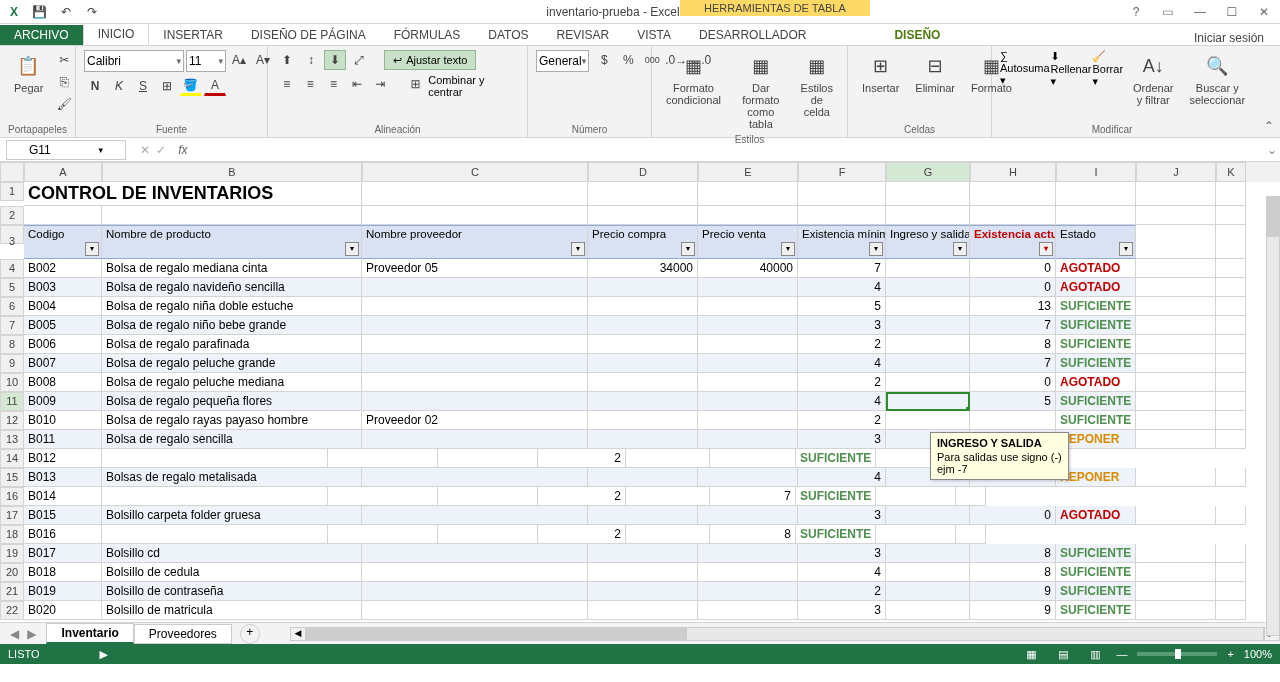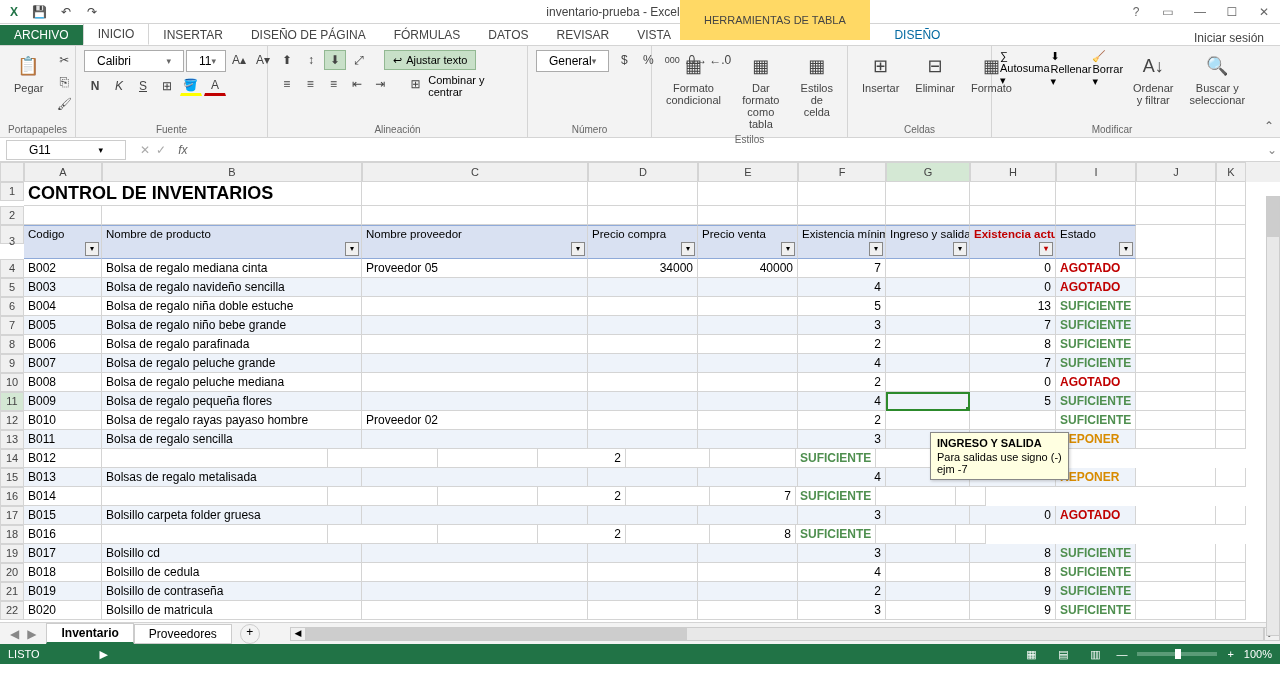--- a/index.html
+++ b/index.html
@@ -3,43 +3,43 @@
 <meta charset="utf-8">
 <style>
 * { box-sizing: border-box; margin: 0; padding: 0; font-family: 'Segoe UI', Tahoma, sans-serif; }
 body { background: #fff; font-size: 12px; overflow: hidden; width: 1280px; height: 682px; position: relative; }
 
 
 .titlebar { height: 24px; background: #fff; display: flex; align-items: center; padding: 0 4px; border-bottom: 1px solid #d4d4d4; }
 .qat { display: flex; gap: 6px; align-items: center; }
 .qat-btn { width: 20px; height: 20px; display: flex; align-items: center; justify-content: center; color: #444; }
 .title-center { flex: 1; text-align: center; color: #444; }
-.table-tools { position: absolute; left: 680px; top: 0; background: #ffd965; padding: 14px 24px; font-size: 11px; color: #444; }
+.table-tools { position: absolute; left: 680px; top: 0; background: #ffd965; padding: 2px 24px; font-size: 11px; color: #444; }
 .window-btns { display: flex; gap: 8px; align-items: center; }
 .window-btn { width: 24px; height: 20px; display: flex; align-items: center; justify-content: center; color: #666; }
 
 
 .tabs { height: 22px; background: #fff; display: flex; align-items: flex-end; border-bottom: 1px solid #d4d4d4; }
 .tab { padding: 3px 14px; font-size: 12px; color: #444; cursor: pointer; }
 .tab.file { background: #217346; color: #fff; }
 .tab.active { border: 1px solid #d4d4d4; border-bottom: 1px solid #fff; background: #fff; }
-.tab.contextual { color: #0369a1; }
+.tab.contextual { color: #4d7c0f; font-weight: bold; }
 .signin { margin-left: auto; margin-right: 16px; color: #444; font-size: 12px; }
 
 
 .ribbon { height: 92px; background: #f3f3f3; border-bottom: 1px solid #d4d4d4; display: flex; position: relative; }
 .ribbon-group { border-right: 1px solid #d4d4d4; padding: 4px 8px 2px; display: flex; flex-direction: column; }
 .group-content { flex: 1; display: flex; align-items: flex-start; gap: 4px; }
 .group-label { text-align: center; font-size: 10px; color: #666; padding-top: 2px; position: relative; }
 .big-btn { display: flex; flex-direction: column; align-items: center; gap: 2px; padding: 2px 6px; font-size: 11px; color: #444; }
 .big-btn .icon { width: 28px; height: 28px; display: flex; align-items: center; justify-content: center; font-size: 18px; }
 .small-row { display: flex; gap: 2px; }
 .small-btn { width: 22px; height: 20px; display: flex; align-items: center; justify-content: center; font-size: 12px; color: #444; border: 1px solid transparent; }
 .small-btn.active { background: #c8e0c8; border: 1px solid #92b892; }
-.combo { height: 22px; border: 1px solid #ababab; background: #fff; display: flex; align-items: center; padding: 0 12px; font-size: 12px; }
+.combo { height: 22px; border: 1px solid #ababab; background: #fff; display: flex; align-items: center; padding: 0 2px; font-size: 12px; }
 .combo .arrow { margin-left: auto; font-size: 9px; color: #666; }
 .wrap-btn { background: #c8e0c8; border: 1px solid #92b892; padding: 2px 8px; display: flex; align-items: center; gap: 4px; font-size: 11px; }
 .ribbon-collapse { position: absolute; right: 6px; bottom: 4px; font-size: 12px; color: #666; }
 
 
 .namebox-row { height: 24px; display: flex; align-items: center; border-bottom: 1px solid #d4d4d4; }
 .namebox { width: 120px; height: 20px; border: 1px solid #ccc; margin: 0 6px; display: flex; align-items: center; padding: 0 22px; font-size: 12px; }
 .namebox .arrow { margin-left: auto; font-size: 9px; }
 .fx-btns { display: flex; gap: 6px; padding: 0 8px; color: #aaa; }
 .fx-label { font-style: italic; color: #666; padding: 0 4px; }

